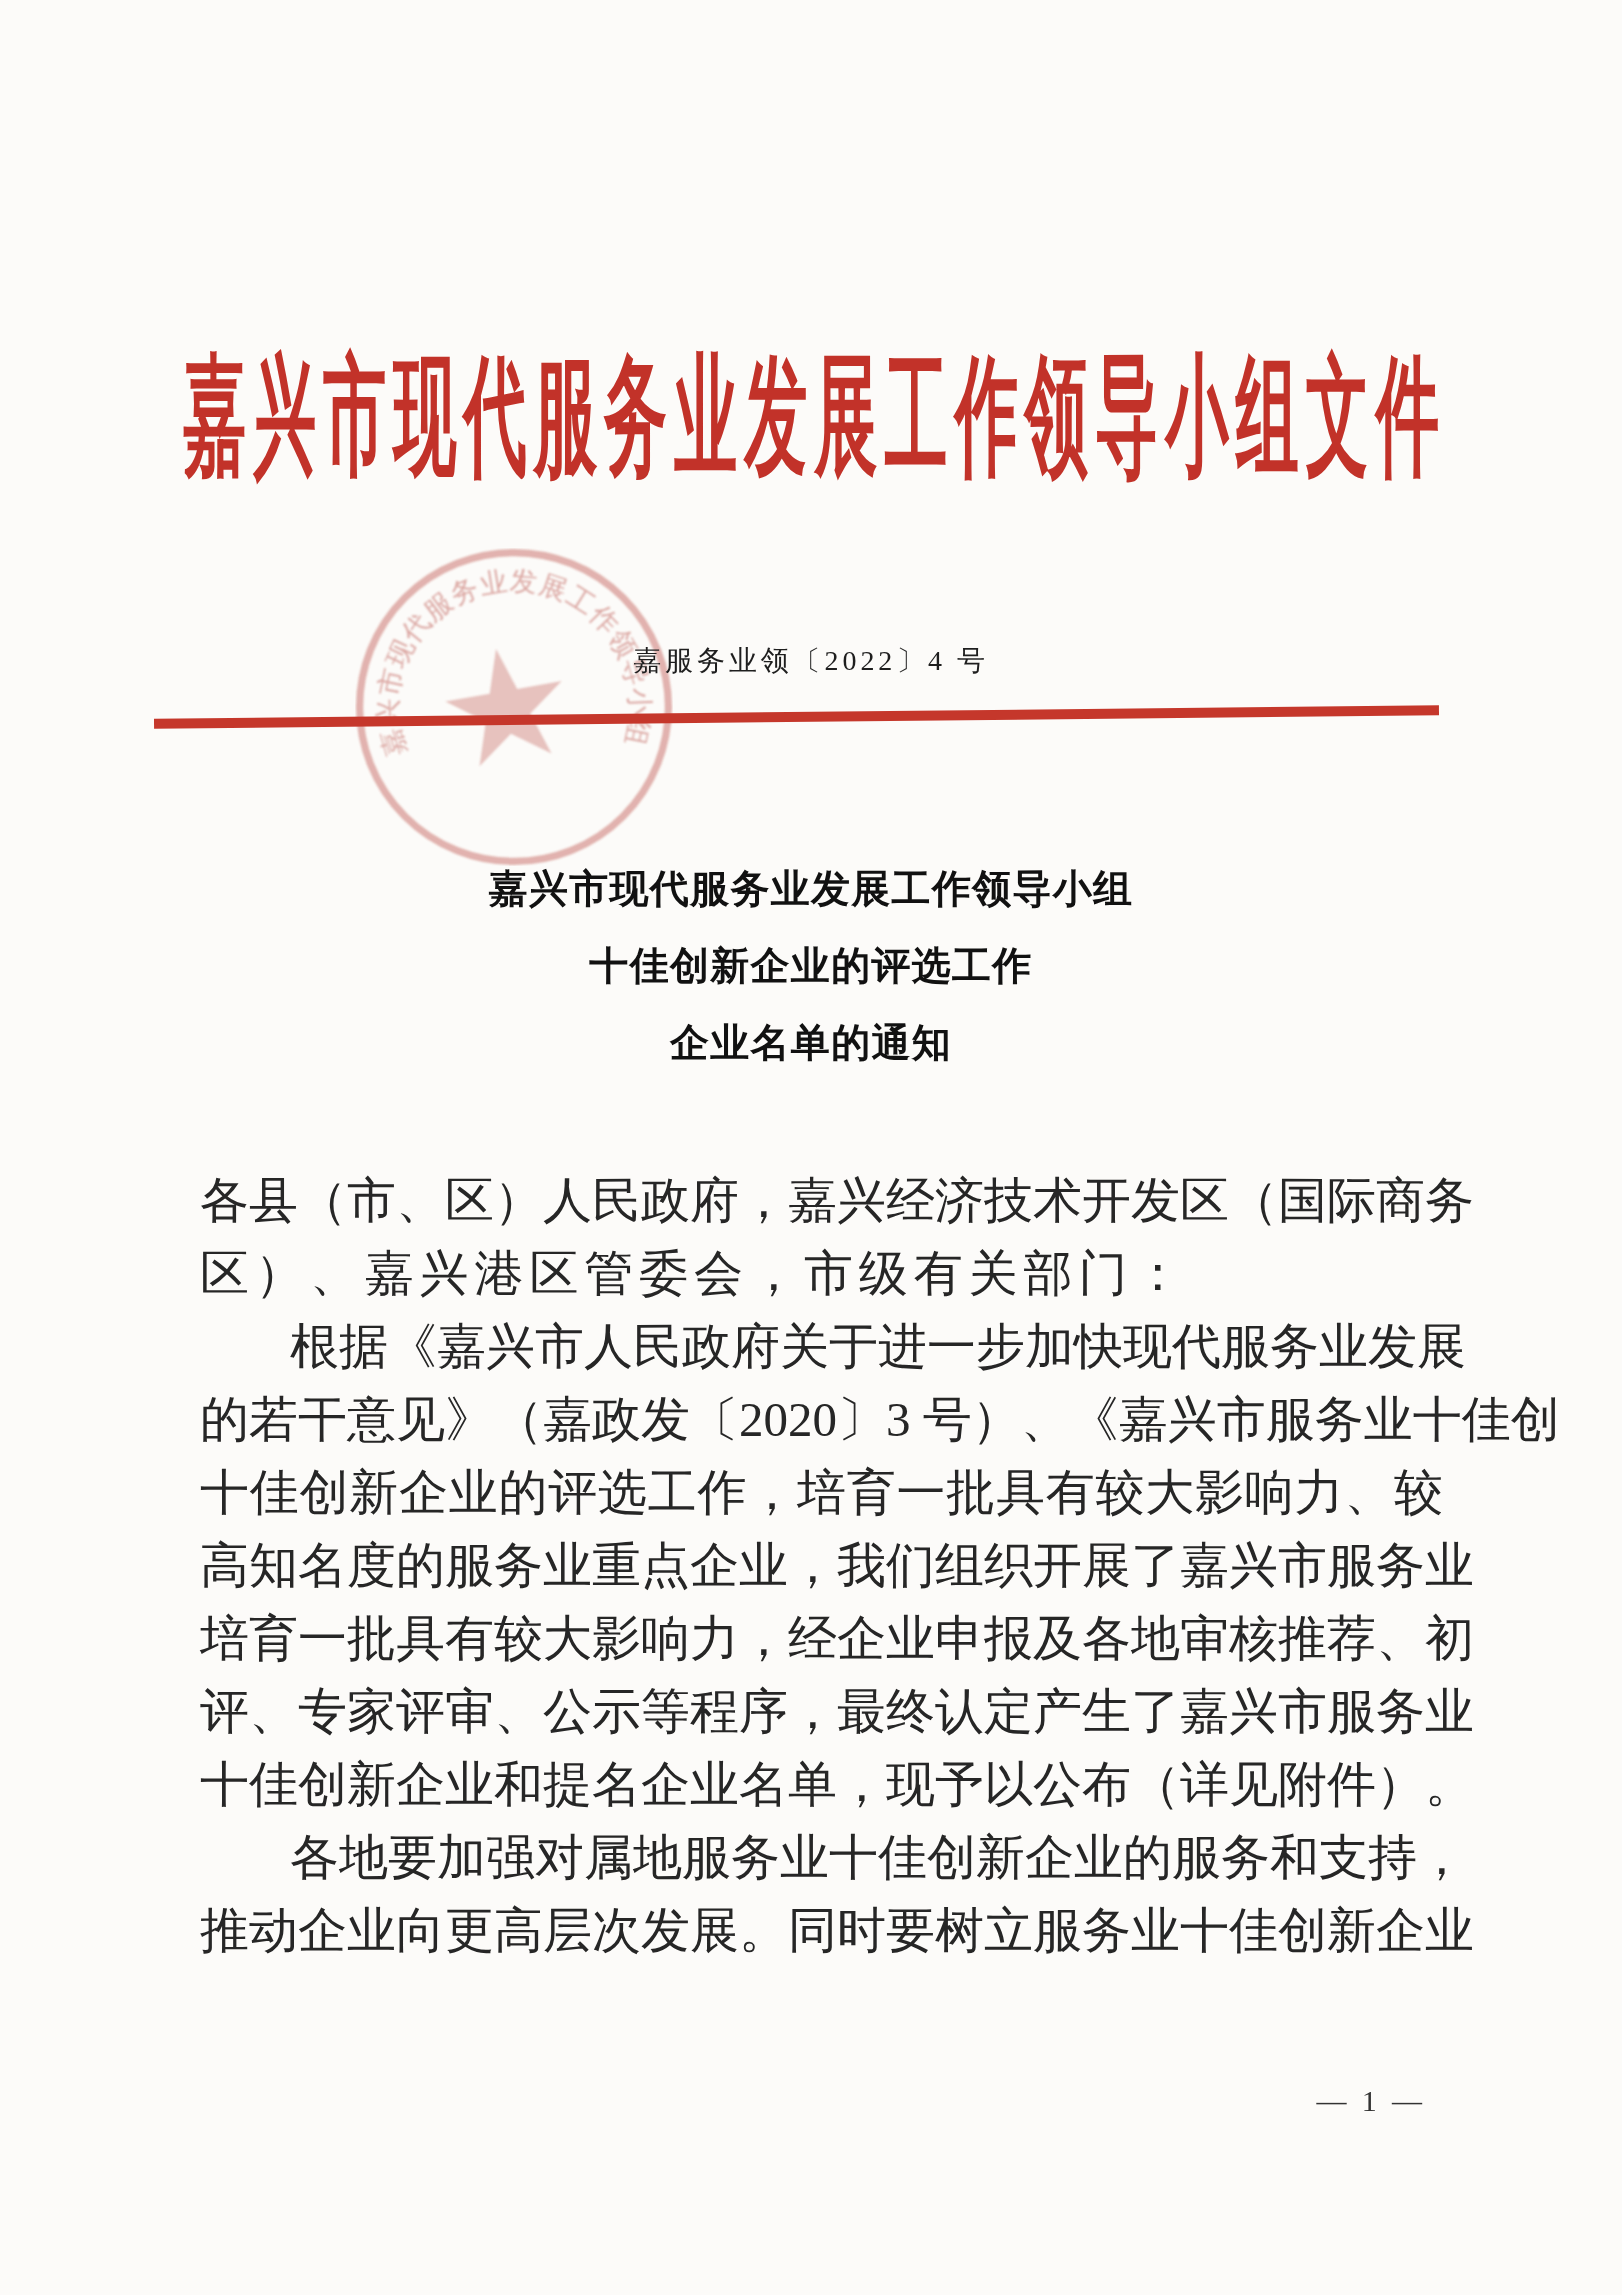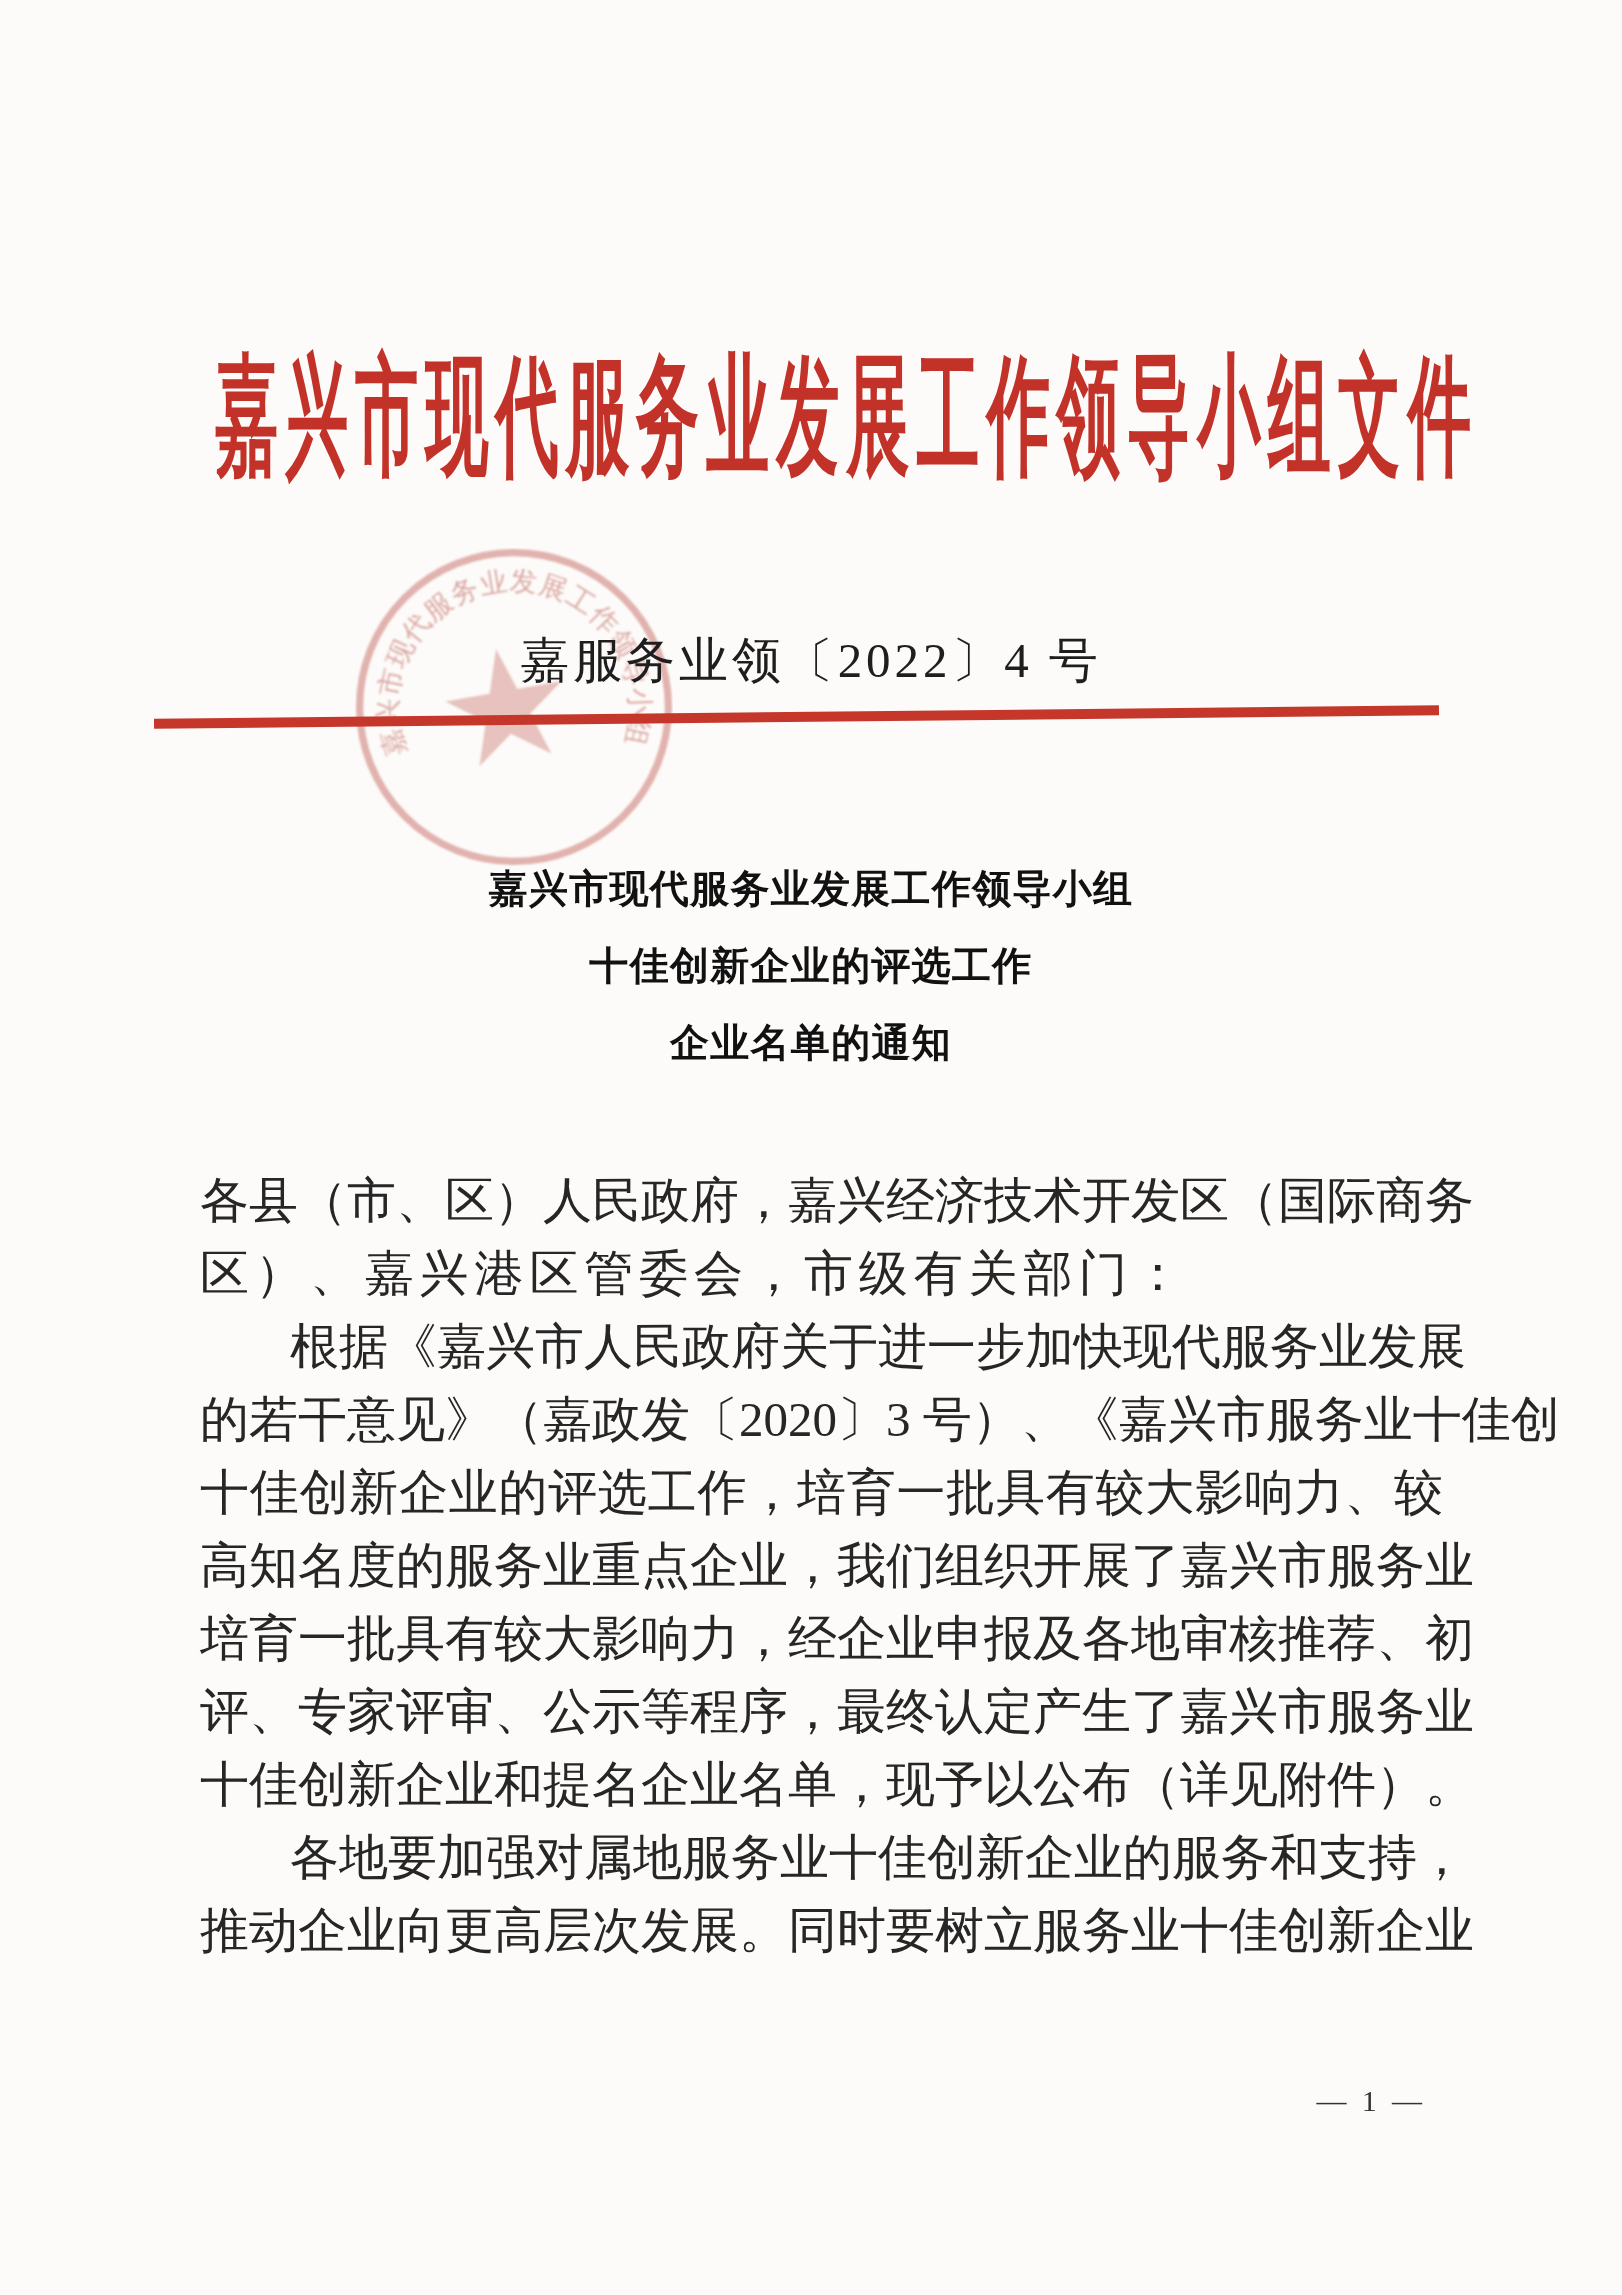--- a/index.html
+++ b/index.html
@@ -11,21 +11,21 @@
   .page {
     position: absolute; left: 0; top: 0;
     width: 1622px; height: 2295px;
     background: #fcfbf9;
     overflow: hidden;
   }
 
   
   .banner {
     position: absolute; left: 183px; top: 340px; width: 1256px;
-    text-align: justify; text-align-last: justify; text-justify: inter-character; margin-left: 32px;
+    text-align: justify; text-align-last: justify; text-justify: inter-character;
   }
   .banner-text {
     display: block;
     font-size: 63px; font-weight: bold; line-height: 1.18;
     color: #c23229;
     transform: scaleY(2.08); transform-origin: top center;
     white-space: nowrap;
     text-align: justify; text-align-last: justify;
   }
 
@@ -34,21 +34,21 @@
     position: absolute; left: 355px; top: 548px;
     width: 318px; height: 318px;
     opacity: 0.9;
   }
 
   
   .docnum {
     position: absolute; left: 183px; top: 638px; width: 1256px;
     height: 46px; line-height: 46px;
     text-align: center;
-    font-size: 49px; letter-spacing: 3.9px; color: #1e1e1e;
+    font-size: 28px; letter-spacing: 3.9px; color: #1e1e1e;
   }
 
   
   .redline {
     position: absolute; left: 154px; top: 712px;
     width: 1285px; height: 9.8px;
     background: #c5372b;
     transform: rotate(-0.6deg);
   }
 

